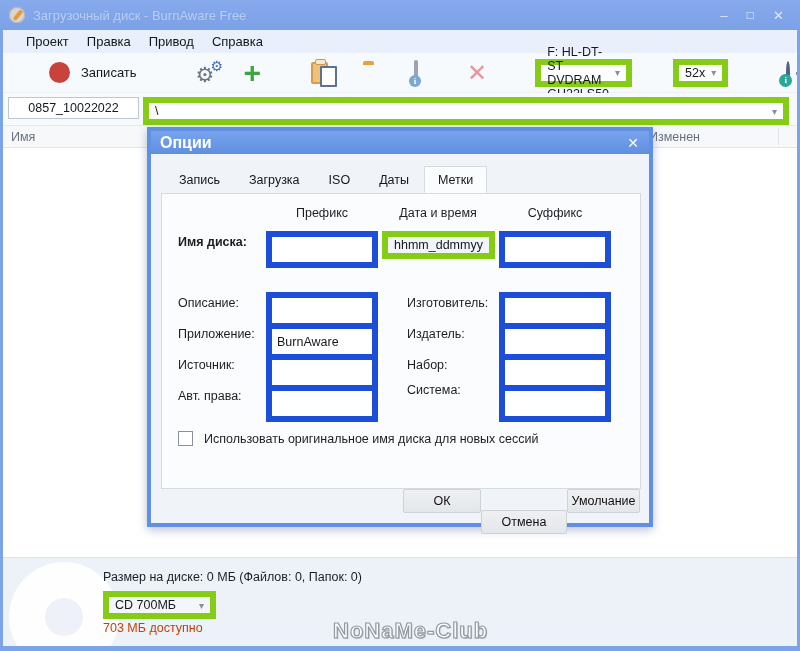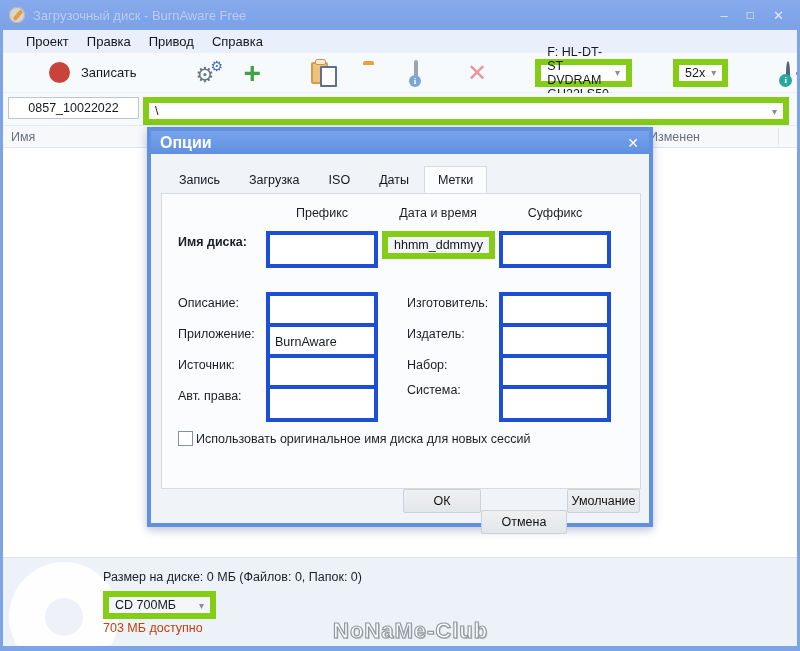--- a/index.html
+++ b/index.html
@@ -85,24 +85,24 @@
   .dlg-title{height:23px;background:linear-gradient(#79a4ec,#5e8fe0);display:flex;align-items:center;}
   .dlg-title-text{color:#fff;font-weight:bold;font-size:16px;padding-left:9px;}
   .dlg-close{margin-left:auto;color:#fff;font-size:14px;font-weight:bold;padding-right:10px;line-height:1;}
   .tabstrip{position:absolute;left:14px;top:35px;display:flex;z-index:2;}
   .tab{padding:6px 13px 5px;font-size:12.5px;color:#14171c;border:1px solid transparent;margin-right:1px;}
   .tab.active{background:#fbfcfd;border-color:#d7dbe1;border-bottom-color:#fbfcfd;position:relative;top:0;}
   .tabpage{position:absolute;left:10px;right:8px;top:62px;height:296px;background:#fbfcfd;border:1px solid #d7dbe1;box-sizing:border-box;}
   .hdr-lbl{position:absolute;top:12px;width:112px;text-align:center;font-size:12.5px;color:#1b1e23;}
   .fld-label{position:absolute;font-size:12.5px;color:#1b1e23;white-space:nowrap;}
   .fld-label.bold{font-weight:bold;}
-  .txt{position:absolute;width:112px;height:37px;box-sizing:border-box;border:4px solid #1d4ed8;background:#fff;
+  .txt{position:absolute;width:112px;height:37px;box-sizing:border-box;border:6px solid #1d4ed8;background:#fff;
     font-size:12.5px;font-family:inherit;color:#15181d;padding:0 5px;}
   .dt-combo{position:absolute;left:220px;top:37px;width:113px;background:#f2f4f7;overflow:hidden;white-space:nowrap;}
-  .chk-row{position:absolute;left:16px;top:237px;display:flex;align-items:center;gap:3px;}
+  .chk-row{position:absolute;left:16px;top:237px;display:flex;align-items:center;gap:11px;}
   .chk-box{width:13px;height:13px;border:1px solid #8a9099;background:#fff;}
   .chk-label{font-size:12.5px;color:#1b1e23;}
   .dlg-footer{position:absolute;left:0;right:0;bottom:0;height:45px;display:flex;align-items:center;
     justify-content:flex-end;gap:0;padding-right:9px;box-sizing:border-box;}
   .dlg-btn{height:24px;border:1px solid #cdd2d9;background:linear-gradient(#eef0f2,#e4e7ea);
     font-size:12.5px;color:#111;text-align:center;line-height:22px;box-sizing:border-box;border-radius:2px;}
   .btn-ok{width:78px;}.btn-cancel{width:86px;margin-top:42px;}.btn-default{width:73px;}
 </style>
 </head>
 <body>

